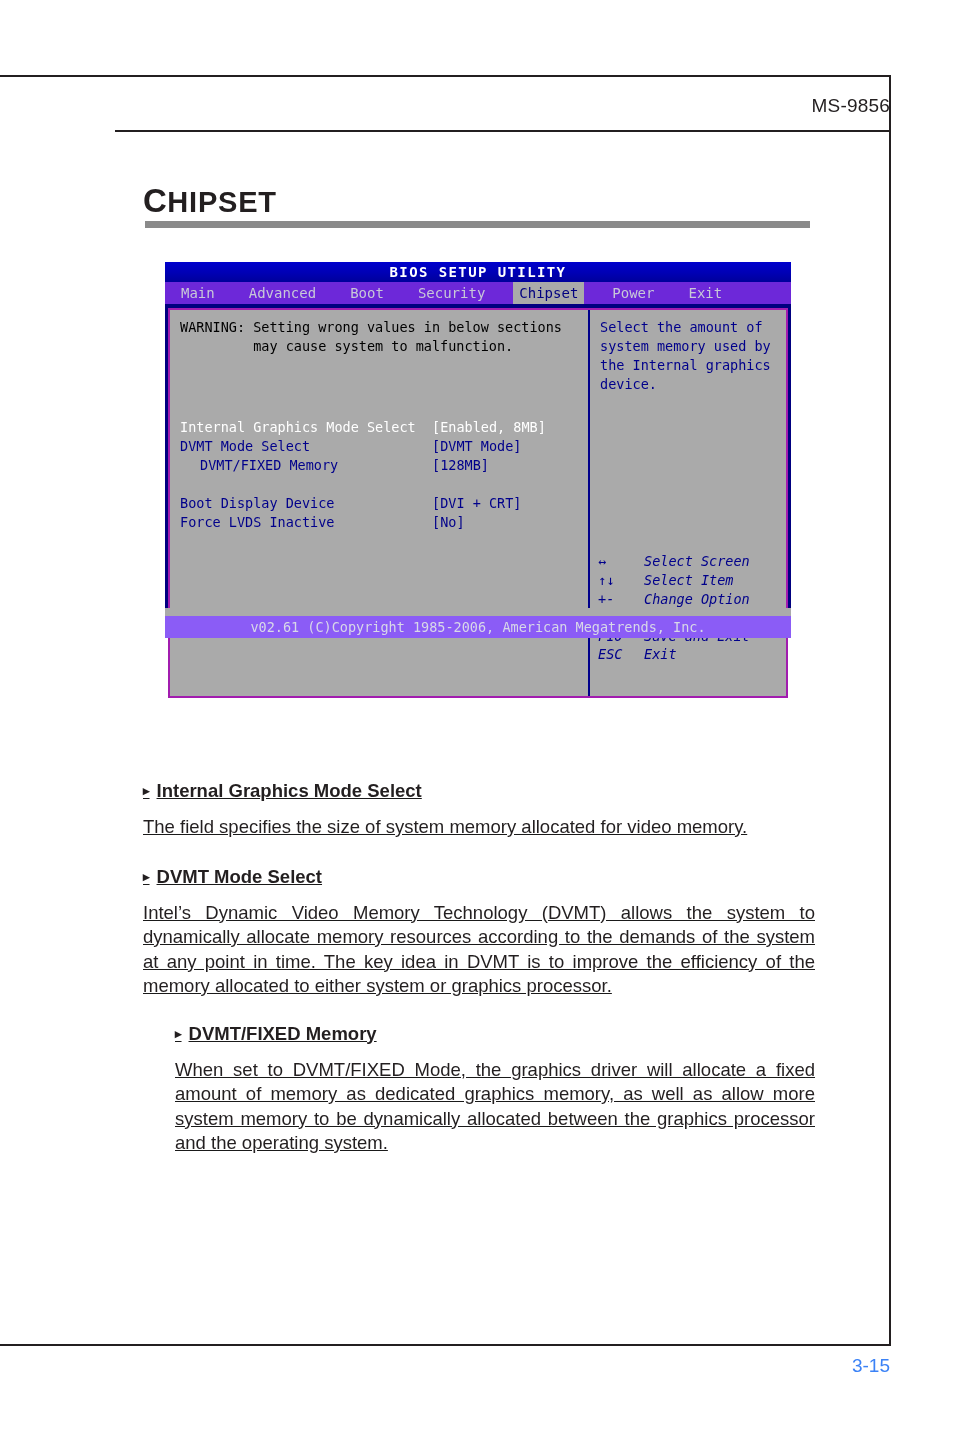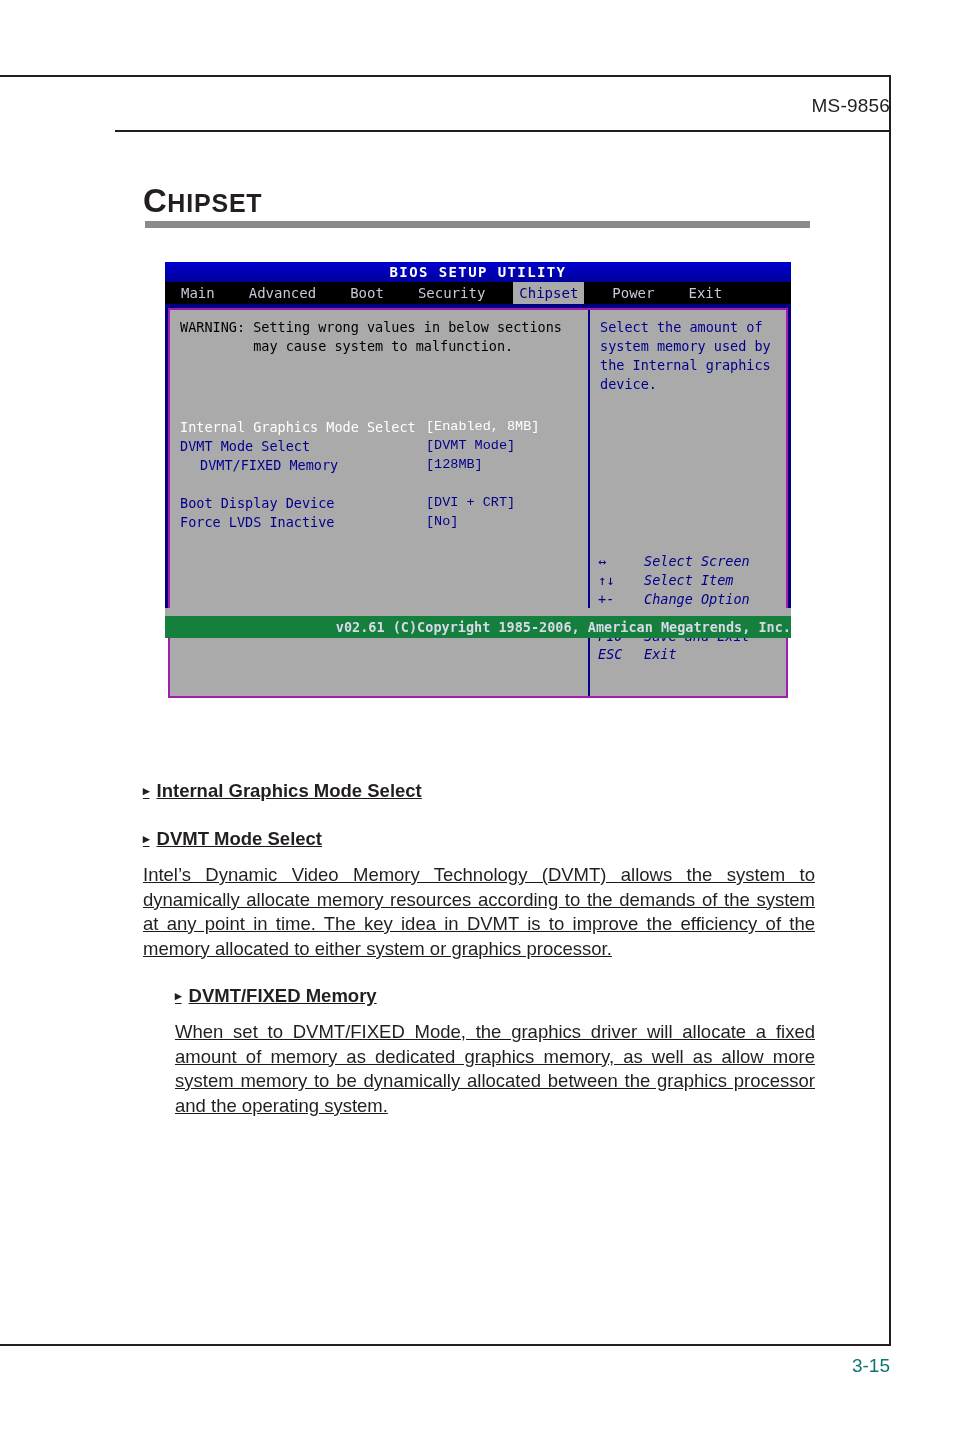--- a/index.html
+++ b/index.html
@@ -47,36 +47,36 @@
     position: absolute;
     right: 64px; top: 95px;
     font-size: 19px;
     letter-spacing: 0.2px;
     color: #231f20;
   }
   .page-number {
     position: absolute;
     right: 64px; top: 1355px;
     font-size: 19px;
-    color: #0f766e;
+    color: #3b82f6;
   }
 
   
   .chapter-title {
     position: absolute;
     left: 143px; top: 182px;
     font-weight: bold;
     color: #231f20;
     letter-spacing: 0.5px;
   }
   .chapter-title .cap {
     font-size: 33px;
   }
   .chapter-title .rest {
-    font-size: 25px;
+    font-size: 29px;
     letter-spacing: 0.8px;
   }
   .title-underline {
     position: absolute;
     left: 145px; top: 221px;
     width: 665px; height: 7px;
     background: #8a8a8a;
   }
 
   
@@ -98,21 +98,21 @@
     font-weight: bold;
     text-align: center;
     letter-spacing: 1.4px;
     line-height: 20px;
     font-size: 14px;
   }
   .bios-menubar {
     position: absolute;
     left: 0; top: 20px;
     width: 626px; height: 22px;
-    background: #000000;
+    background: #6d28d9;
     line-height: 22px;
     white-space: nowrap;
   }
   .bios-menubar .tab {
     display: inline-block;
     color: #c8c8d8;
     padding: 0 6px;
     font-size: 14px;
   }
   .bios-menubar .tab.first { margin-left: 10px; }
@@ -170,21 +170,21 @@
     height: 19px;
     white-space: pre;
   }
   .setting-row.spacer { height: 19px; }
   .setting-row .label {
     position: absolute;
     left: 0; top: 0;
   }
   .setting-row .value {
     position: absolute;
-    left: 246px; top: 0; font-family: Liberation Mono, monospace;
+    left: 252px; top: 0;
   }
   .setting-row.selected .label,
   .setting-row.selected .value {
     color: #ffffff;
   }
   .setting-row.indent .label { left: 20px; }
 
   .help-text {
     position: absolute;
     left: 10px; top: 8px;
@@ -209,26 +209,25 @@
     font-family: "DejaVu Sans Mono", monospace;
   }
   .legend-row .desc {
     display: inline-block;
   }
 
   .bios-statusbar {
     position: absolute;
     left: 0; bottom: 0;
     width: 626px; height: 22px;
-    background: #15803d;
+    background: #8b5cf6;
     color: #d8d8e8;
-    text-align: right;
+    text-align: center;
     line-height: 22px;
     font-size: 13.5px;
-    font-weight: bold;
   }
   .bios-gap {
     position: absolute;
     left: 0; bottom: 22px;
     width: 626px; height: 8px;
     background: #aaaaaa;
   }
 
   
   .doc-body {
@@ -327,20 +326,21 @@
 
   <div class="bios-gap"></div>
   <div class="bios-statusbar">v02.61 (C)Copyright 1985-2006, American Megatrends, Inc.</div>
 </div>
 
 <div class="doc-body">
 
   <h3 class="sect-head">
     <span class="bullet">▸</span><span>Internal Graphics Mode Select</span>
   </h3>
+  <p class="para">The field specifies the size of system memory allocated for video memory.</p>
 
   <h3 class="sect-head gap-before">
     <span class="bullet">▸</span><span>DVMT Mode Select</span>
   </h3>
   <p class="para justify">Intel’s Dynamic Video Memory Technology (DVMT) allows the system to dynamically allocate memory resources according to the demands of the system at any point in time. The key idea in DVMT is to improve the efficiency of the memory allocated to either system or graphics processor.</p>
 
   <div class="sub-block">
     <h3 class="sect-head">
       <span class="bullet">▸</span><span>DVMT/FIXED Memory</span>
     </h3>

